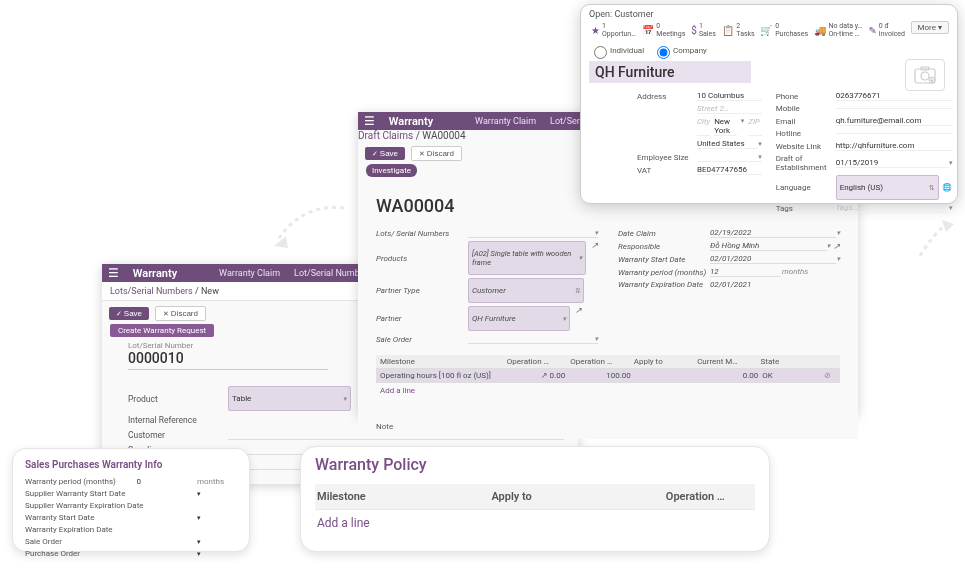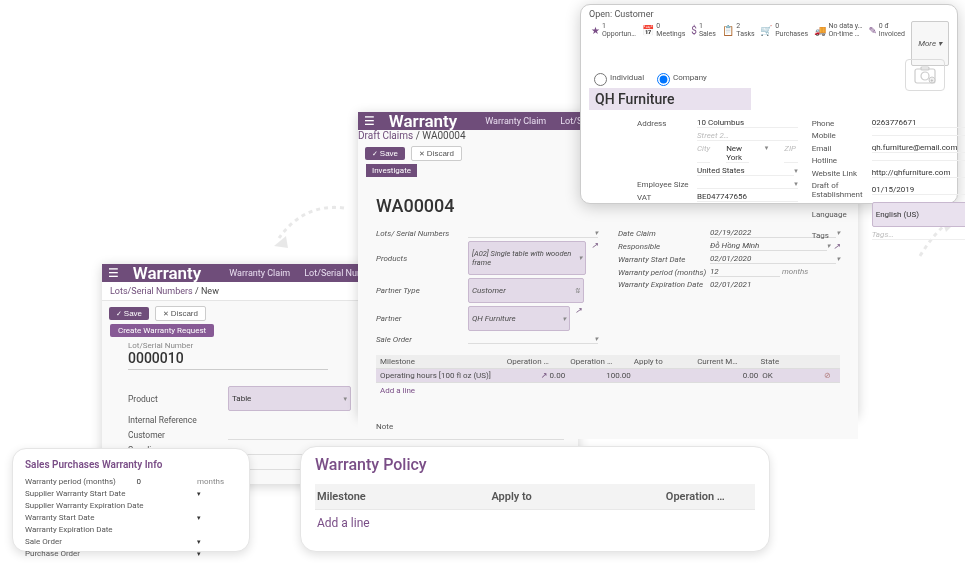--- a/index.html
+++ b/index.html
@@ -52,21 +52,21 @@
     .appbar {
       background: #6f4d7a;
       color: #fff;
       height: 18px;
       display: flex;
       align-items: center;
       padding: 0 6px;
       gap: 14px;
       font-size: 9px;
     }
-    .appbar .brand { font-weight: 600; font-size: 17px; margin-right:14px;}
+    .appbar .brand { font-weight: 600; font-size: 11px; margin-right:28px;}
     .appbar .navitem { color: #e9def0; font-size:9px;}
     .p1 .subcrumb {
       background: #fff;
       border-bottom: 1px solid #e5e5e5;
       font-size: 9px;
       padding: 4px 8px;
       color: #444;
     }
     .btnbar { display: flex; gap:6px; padding:5px 7px 3px; align-items:center;}
     .btn-save { background:#6f4d7a; color:#fff; border:none; padding:2px 7px; font-size:8px; border-radius:2px;}
@@ -111,21 +111,21 @@
       border:1px solid #ccc;
       border-radius:10px;
       box-shadow:0 3px 16px rgba(0,0,0,0.2);
       padding:4px 8px 8px;
       box-sizing:border-box;
     }
     .p4 .crumb { font-size:9px; color:#555; margin-bottom:2px;}
     .statbar { display:flex; gap:2px; font-size:7px; color:#555; margin-bottom:4px; align-items:flex-start;}
     .statbar .st { display:flex; align-items:center; gap:2px; padding:1px 2px; white-space:nowrap;}
     .statbar .sicon { font-size:10px; color:#7a4e87;}
-    .more-btn { margin-left:auto; font-size:8px; border:1px solid #ccc; padding:17px 6px; border-radius:2px; background:#f7f7f7;font-style:italic;}
+    .more-btn { margin-left:auto; font-size:8px; border:1px solid #ccc; padding:1px 6px; border-radius:2px; background:#f7f7f7;}
     .radio-row { font-size:8px; color:#555; margin-bottom:2px;}
     .radio-row input { vertical-align:middle;}
     .cust-name { background:#e9e1ee; font-size:14px; font-weight:500; padding:3px 6px; width:150px; color:#333;}
     .p4cols { display:flex; gap:14px; margin-top:8px;margin-left:48px;}
     .p4 .col { flex:1;}
     .p4 .frow .fl { width:60px; font-size:8px;}
     .p4 .frow .fv { font-size:8px; color:#333;}
     .cam-icon {
       position:absolute; right:12px; top:54px; width:38px; height:30px;
       border:1px solid #dcdcdc; border-radius:4px;
@@ -149,21 +149,21 @@
     .card5 h2 { margin:0 0 10px 0; font-size:16px; font-weight:500; color:#7a4e87;}
     .card5 .thdr { display:flex; background:#f3f3f3; border-bottom:1px solid #e8e8e8; font-size:11px; font-weight:600; color:#555; padding:6px 2px;}
     .card5 .thdr div:nth-child(1){flex:2;}
     .card5 .thdr div:nth-child(2){flex:2;}
     .card5 .thdr div:nth-child(3){flex:1;}
     .card5 .addl2 { font-size:12px; color:#7a4e87; padding:6px 2px;}
     
     .arrow1 { position:absolute; left:264px; top:198px; width:90px; height:60px; opacity:.4;}
     .arrow2 { position:absolute; left:912px; top:216px; width:48px; height:48px; opacity:.4;}
     .caret { font-size:7px; color:#888;}
-    .chip-inv { display:inline-block; background:#6f4d7a; color:#fff; padding:2px 6px; font-size:8px; border-radius:0;}
+    .chip-inv { display:inline-block; background:#6f4d7a; color:#fff; padding:2px 6px; font-size:8px; border-radius:6px;}
   </style>
 </head>
 <body>
 
 <svg class="arrow1" viewBox="0 0 90 60">
   <path d="M80 10 Q 40 5 15 40" stroke="#c8c8c8" stroke-width="3" fill="none" stroke-dasharray="4 4"></path>
   <polygon points="10,48 22,38 24,50" fill="#c8c8c8"></polygon>
 </svg>
 <svg class="arrow2" viewBox="0 0 48 48">
   <path d="M8 40 Q 20 20 34 8" stroke="#c8c8c8" stroke-width="3" fill="none" stroke-dasharray="4 4"></path>
@@ -444,21 +444,21 @@
       <div class="frow">
           <div class="fl">Address</div>
         <div class="fv" style="border-bottom:1px solid #eee;">10 Columbus</div>
         </div>
       <div class="frow">
           <div class="fl"></div>
         <div class="fv" style="border-bottom:1px solid #eee;color:#bbb;font-style:italic;" placeholder="Street 2…">Street 2…</div>
         </div>
       <div class="frow">
           <div class="fl"></div>
-        <div class="fv" style="display:flex;gap:16px;">
+        <div class="fv" style="display:flex;gap:4px;">
           <span style="color:#bbb;font-style:italic;flex:1;border-bottom:1px solid #eee;">City</span>
           <span style="border-bottom:1px solid #eee;">New York</span>
             <span class="caret">▾</span>
           <span style="color:#bbb;font-style:italic;width:20px;border-bottom:1px solid #eee;">ZIP</span>
         </div>
         </div>
       <div class="frow">
           <div class="fl"></div>
         <div class="fv" style="border-bottom:1px solid #eee;">United States</div>
           <span class="caret">▾</span>

